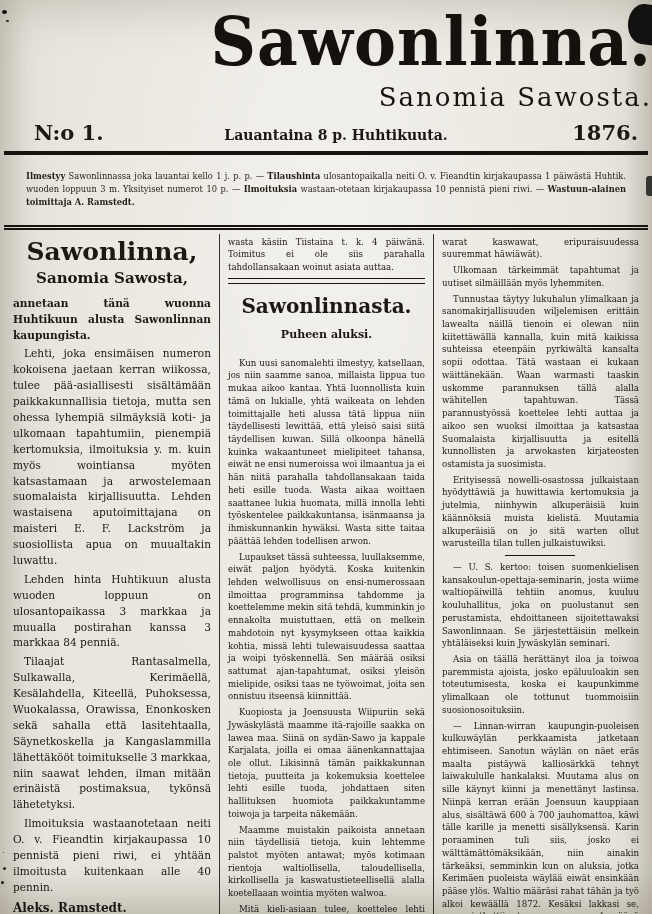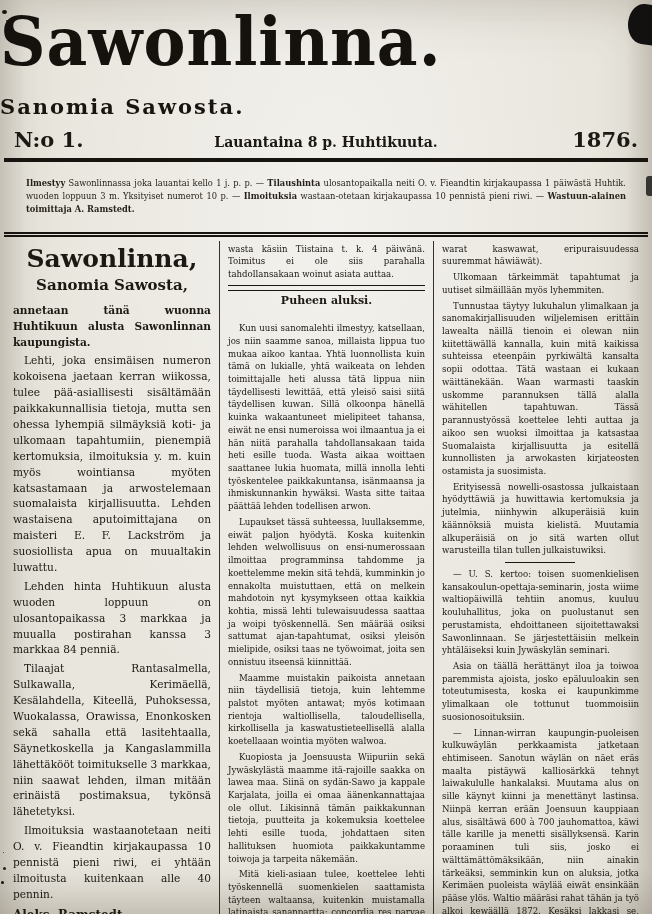--- a/index.html
+++ b/index.html
@@ -20,30 +20,30 @@
   
   .art { position:absolute; background:#121110; }
   .art-tr { top:4px; right:-6px; width:30px; height:40px; border-radius:50% 0 0 55%; transform:rotate(8deg); }
   .art-tl { top:10px; left:2px; width:5px; height:4px; border-radius:50%;
             box-shadow: 3px 9px 0 -1px #1a1814, -1px 18px 0 -2px #1a1814, 6px 26px 0 -2px #262018; }
   .art-r  { top:176px; right:0; width:6px; height:20px; border-radius:3px 0 0 3px; opacity:.8; }
   .art-bl { bottom:30px; left:1px; width:3px; height:3px; border-radius:50%;
             box-shadow: 2px -14px 0 0 #2a251c, 1px -30px 0 -1px #2a251c; }
 
   
-  .masthead { text-align:left; }
+  .masthead { text-align:right;padding-left:20px; }
   .title {
     font-size:63px; font-weight:bold; letter-spacing:1px;
     margin-top:6px; line-height:1.05;
     transform:scaleY(1.08); transform-origin:top center;
     color:#15120e;
   }
   .subtitle {
-    font-size:21px; font-weight:bold; letter-spacing:2px;
-    margin-top:24px; line-height:1.0; color:#18140f;
+    font-size:26px; font-weight:normal; letter-spacing:2px;
+    margin-top:12px; line-height:1.0; color:#18140f;
   }
   .dateline {
     display:grid; grid-template-columns:1fr auto 1fr; align-items:end;
     padding:10px 14px 4px 14px;
   }
   .issue { justify-self:start; font-size:21px; font-weight:bold; }
   .date  { justify-self:center; font-size:14px; font-weight:bold; padding-bottom:2px; }
   .year  { justify-self:end; font-size:21px; font-weight:bold; }
 
   
@@ -115,25 +115,26 @@
       <p>Tilaajat Rantasalmella, Sulkawalla, Kerimäellä, Kesälahdella, Kiteellä, Puhoksessa, Wuokalassa, Orawissa, Enonkosken sekä sahalla että lasitehtaalla, Säynetkoskella ja Kangaslammilla lähettäkööt toimitukselle 3 markkaa, niin saawat lehden, ilman mitään erinäistä postimaksua, tykönsä lähetetyksi.</p>
       <p>Ilmoituksia wastaanotetaan neiti O. v. Fieandtin kirjakaupassa 10 pennistä pieni riwi, ei yhtään ilmoitusta kuitenkaan alle 40 pennin.</p>
       <p class="signature">Aleks. Ramstedt.</p>
       <p class="smallnote">Maamme muita lehtiä pyydetään hywäntahtoisesti ottamaan yllä-olewa ilmoitus palstoihinsa.</p>
 
     </section>
 
     <section class="col col2">
       <p class="cont">wasta käsiin Tiistaina t. k. 4 päiwänä. Toimitus ei ole siis parahalla tahdollansakaan woinut asiata auttaa.</p>
       <div class="rule2"></div>
+      <div class="h-med">Sawonlinnasta.</div>
       <div class="h-small">Puheen aluksi.</div>
       <p>Kun uusi sanomalehti ilmestyy, katsellaan, jos niin saamme sanoa, millaista lippua tuo mukaa aikoo kantaa. Yhtä luonnollista kuin tämä on lukialle, yhtä waikeata on lehden toimittajalle heti alussa tätä lippua niin täydellisesti lewittää, että yleisö saisi siitä täydellisen kuwan. Sillä olkoonpa hänellä kuinka wakaantuneet mielipiteet tahansa, eiwät ne ensi numeroissa woi ilmaantua ja ei hän niitä parahalla tahdollansakaan taida heti esille tuoda. Wasta aikaa woittaen saattanee lukia huomata, millä innolla lehti työskentelee paikkakuntansa, isänmaansa ja ihmiskunnankin hywäksi. Wasta sitte taitaa päättää lehden todellisen arwon.</p>
       <p>Lupaukset tässä suhteessa, luullaksemme, eiwät paljon hyödytä. Koska kuitenkin lehden welwollisuus on ensi-numerossaan ilmoittaa programminsa tahdomme ja koettelemme mekin sitä tehdä, kumminkin jo ennakolta muistuttaen, että on melkein mahdotoin nyt kysymykseen ottaa kaikkia kohtia, missä lehti tulewaisuudessa saattaa ja woipi työskennellä. Sen määrää osiksi sattumat ajan-tapahtumat, osiksi yleisön mielipide, osiksi taas ne työwoimat, joita sen onnistuu itseensä kiinnittää.</p>
+      <p>Kuopiosta ja Joensuusta Wiipuriin sekä Jywäskylästä maamme itä-rajoille saakka on lawea maa. Siinä on sydän-Sawo ja kappale Karjalata, joilla ei omaa äänenkannattajaa ole ollut. Likisinnä tämän paikkakunnan tietoja, puutteita ja kokemuksia koettelee lehti esille tuoda, johdattaen siten hallituksen huomiota paikkakuntamme toiwoja ja tarpeita näkemään.</p>
       <p>Maamme muistakin paikoista annetaan niin täydellisiä tietoja, kuin lehtemme palstot myöten antawat; myös kotimaan rientoja waltiollisella, taloudellisella, kirkollisella ja kaswatustieteellisellä alalla koetellaaan wointia myöten walwoa.</p>
-      <p>Kuopiosta ja Joensuusta Wiipuriin sekä Jywäskylästä maamme itä-rajoille saakka on lawea maa. Siinä on sydän-Sawo ja kappale Karjalata, joilla ei omaa äänenkannattajaa ole ollut. Likisinnä tämän paikkakunnan tietoja, puutteita ja kokemuksia koettelee lehti esille tuoda, johdattaen siten hallituksen huomiota paikkakuntamme toiwoja ja tarpeita näkemään.</p>
       <p>Mitä kieli-asiaan tulee, koettelee lehti työskennellä suomenkielen saattamista täyteen waltaansa, kuitenkin muistamalla latinaista sananpartta: concordia res parvae crescunt, discordia maximae dilabuntur (Sowussa pienet</p>
     </section>
 
     <section class="col col3">
       <p class="cont">warat kaswawat, eripuraisuudessa suuremmat häwiäwät).</p>
       <p>Ulkomaan tärkeimmät tapahtumat ja uutiset silmäillään myös lyhemmiten.</p>
       <p>Tunnustaa täytyy lukuhalun ylimalkaan ja sanomakirjallisuuden wiljelemisen erittäin lawealta näillä tienoin ei olewan niin kiitettäwällä kannalla, kuin mitä kaikissa suhteissa eteenpäin pyrkiwältä kansalta sopii odottaa. Tätä wastaan ei kukaan wäittänekään. Waan warmasti taaskin uskomme parannuksen tällä alalla wähitellen tapahtuwan. Tässä parannustyössä koettelee lehti auttaa ja aikoo sen wuoksi ilmoittaa ja katsastaa Suomalaista kirjallisuutta ja esitellä kunnollisten ja arwokasten kirjateosten ostamista ja suosimista.</p>
       <p>Erityisessä nowelli-osastossa julkaistaan hyödyttäwiä ja huwittawia kertomuksia ja jutelmia, niinhywin alkuperäisiä kuin käännöksiä muista kielistä. Muutamia alkuperäisiä on jo sitä warten ollut warusteilla tilan tullen julkaistuwiksi.</p>
       <hr class="ruleShort">
       <p><span>— U. S. kertoo: </span><span class="bseg">toisen suomenkielisen kansakoulun-opettaja-seminarin,</span><span> josta wiime waltiopäiwillä tehtiin anomus, kuuluu kouluhallitus, joka on puolustanut sen perustamista, ehdoittaneen sijoitettawaksi Sawonlinnaan. Se järjestettäisiin melkein yhtäläiseksi kuin Jywäskylän seminari.</span></p>

